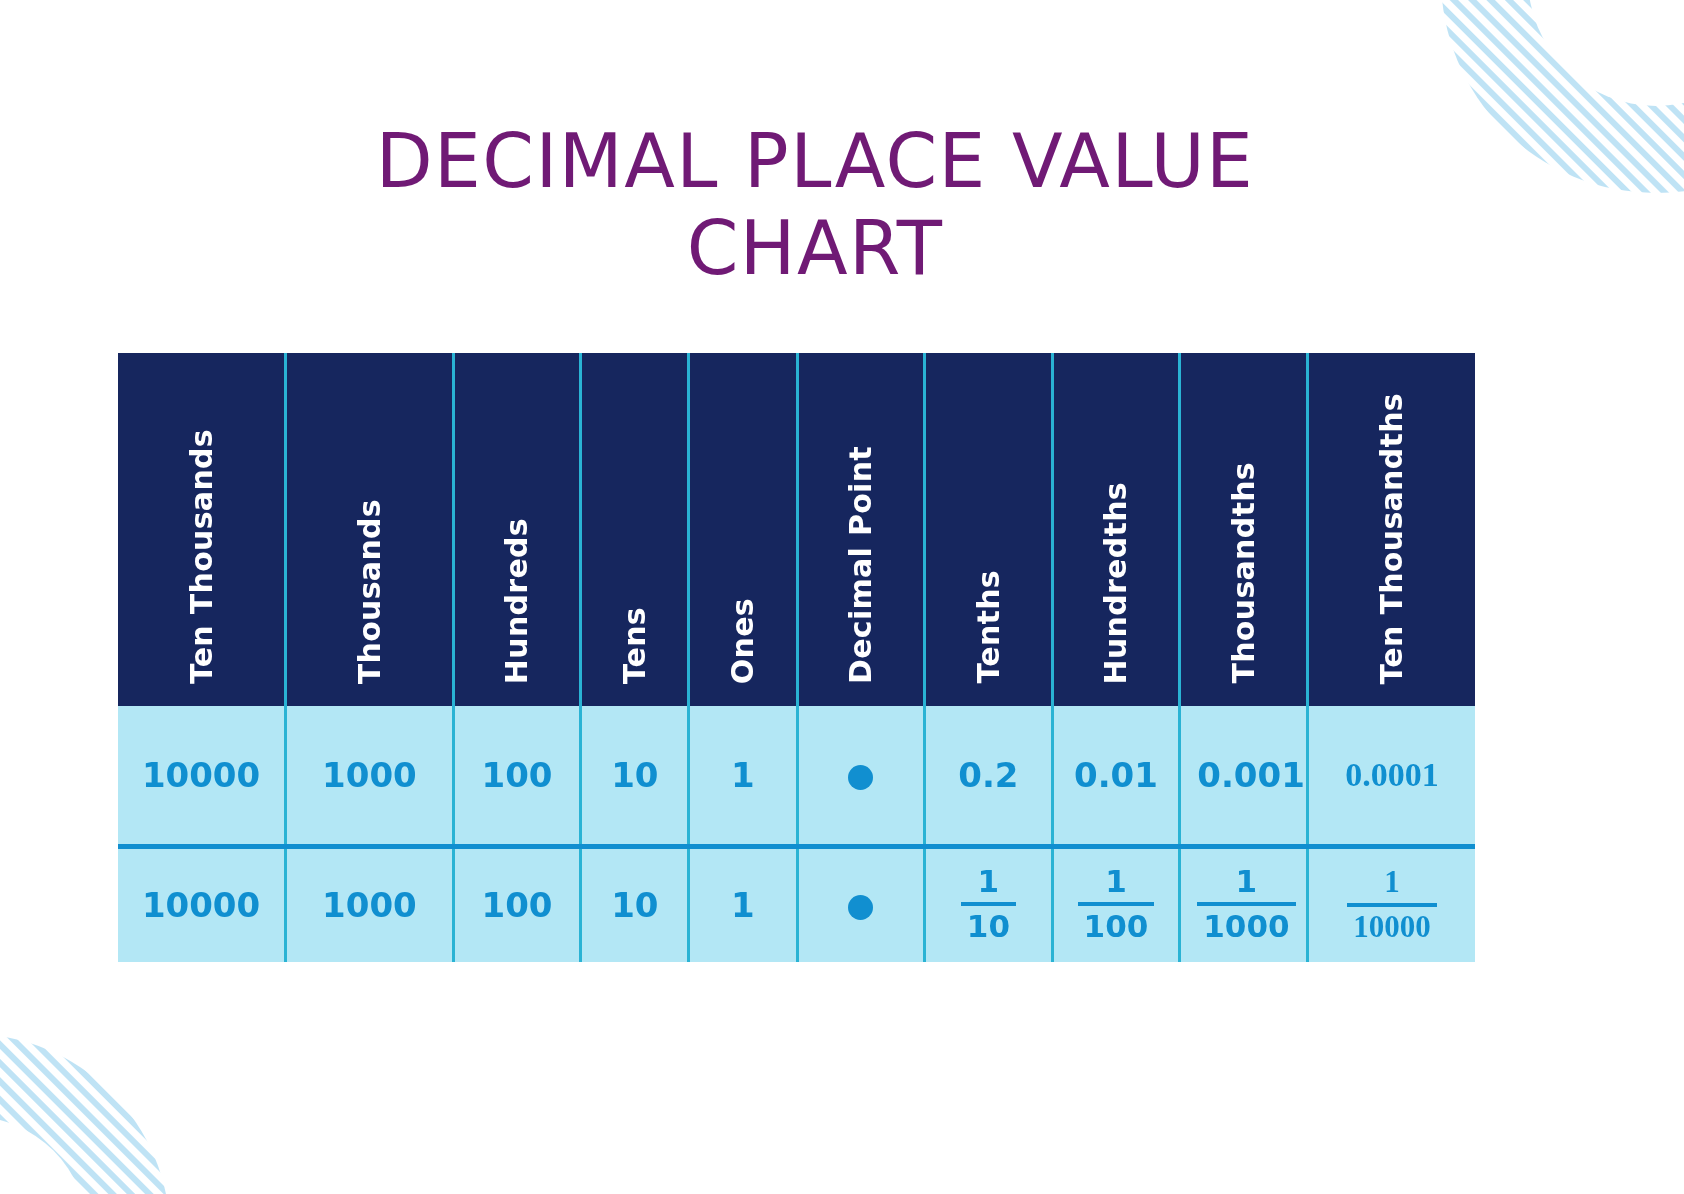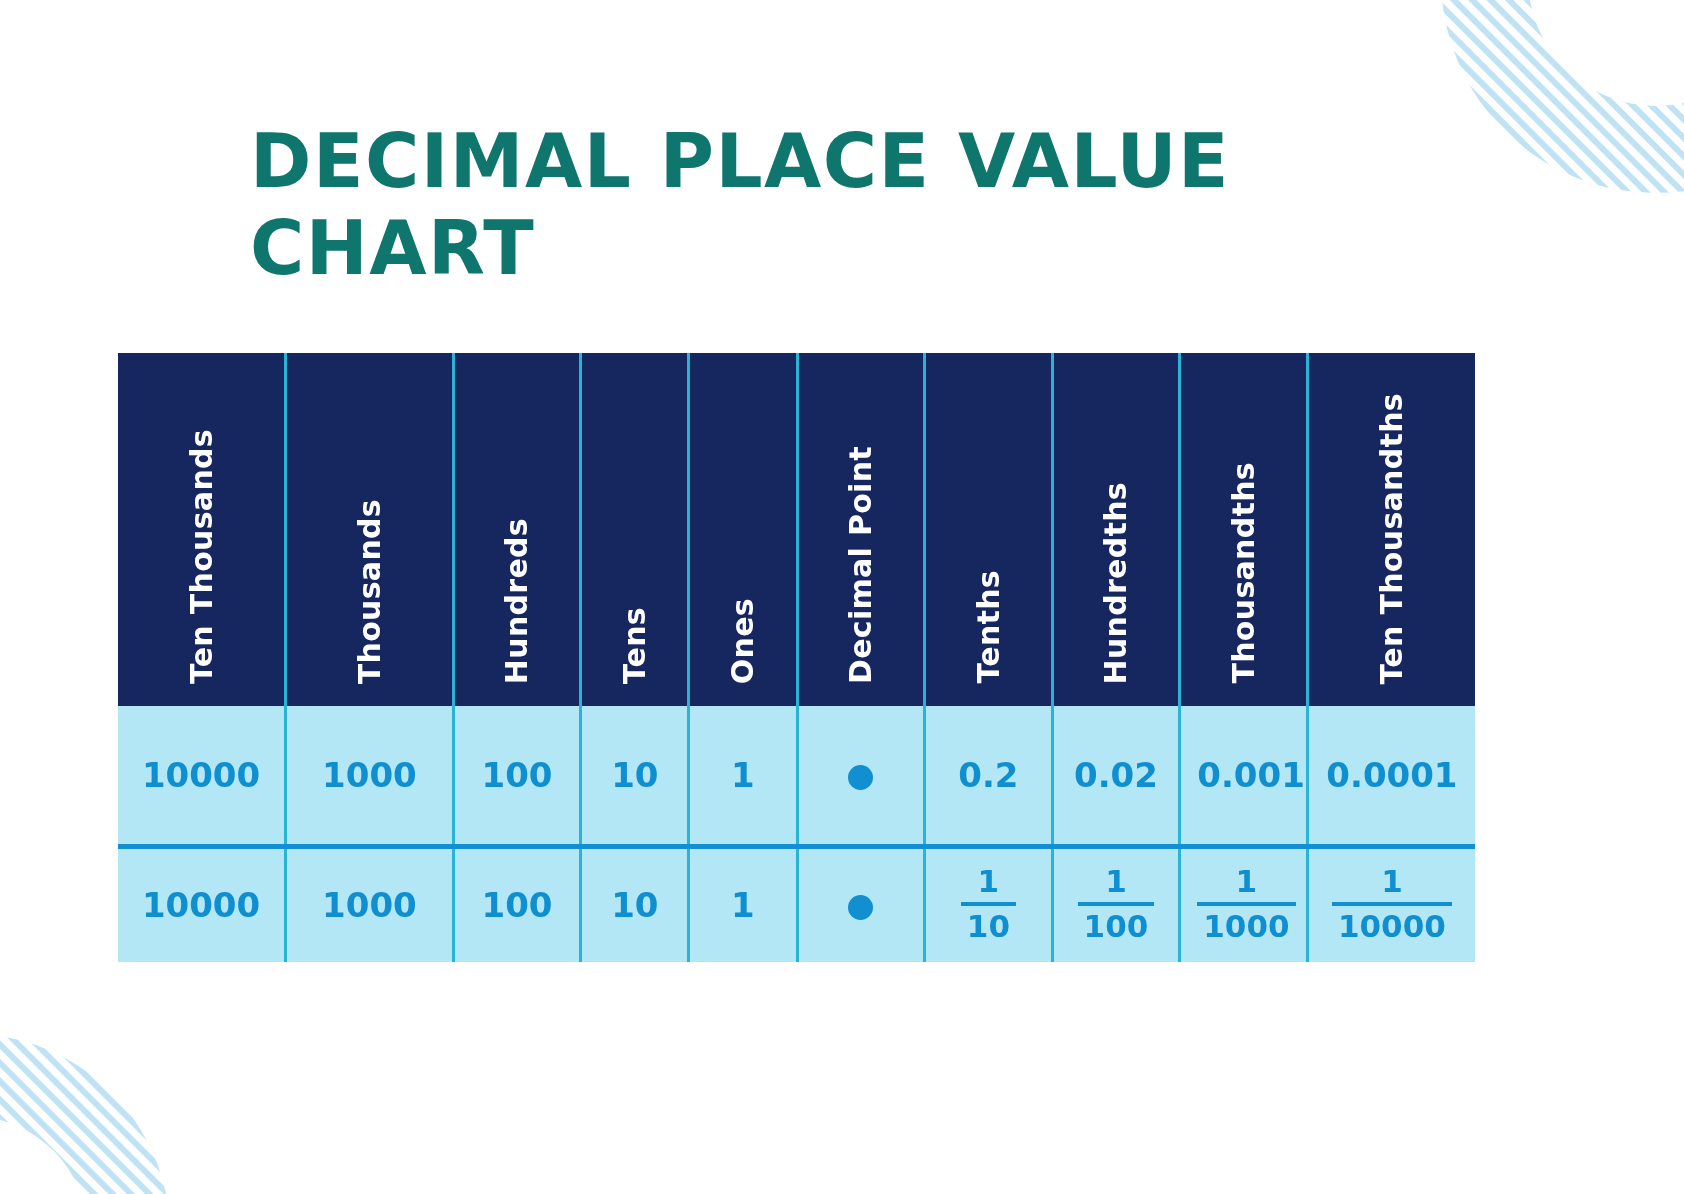--- a/index.html
+++ b/index.html
@@ -18,26 +18,26 @@
   
   .deco { position: absolute; pointer-events: none; }
   #deco-tr { top: -112px; right: -92px; width: 420px; height: 330px; }
   #deco-bl { left: -110px; bottom: -130px; width: 370px; height: 330px; }
 
   
   #title {
     position: absolute;
     left: 250px; top: 118px;
     width: 1130px;
-    text-align: left;
+    text-align: center;
     font-size: 74px;
-    font-weight: 700;
+    font-weight: 400;
     line-height: 1.18;
     letter-spacing: 1.5px;
-    color: #0f766e;
+    color: #701a75;
     font-family: "DejaVu Sans", sans-serif;
   }
 
   
   #table {
     position: absolute;
     left: 118px; top: 353px;
     width: 1357px;
     border-collapse: collapse;
     table-layout: fixed;
@@ -75,21 +75,21 @@
     border-right: 3px solid #2ab3d4;
     text-align: center;
     vertical-align: middle;
     color: #108fd0;
     font-size: 34px;
     font-weight: 700;
     font-family: "DejaVu Sans", sans-serif;
     padding: 16px;
     margin-left: 39px;
   }
-  tbody td:last-child { border-right: none; }
+  tbody td:last-child { border-right: none; font-family: Liberation Serif, serif; }
   tbody tr.r1 td { height: 140px; }
   tbody tr.r2 td { height: 116px; border-top: 5px solid #118fd0; }
 
   .dot {
     display: inline-block;
     width: 25px; height: 25px;
     border-radius: 50%;
     background: #118fd0;
     vertical-align: middle;
   }
@@ -204,21 +204,21 @@
       <tr class="r1">
         <td>10000</td>
         <td>1000</td>
         <td>100</td>
         <td>10</td>
         <td>1</td>
         <td>
           <span class="dot"></span>
         </td>
         <td>0.2</td>
-        <td>0.02</td>
+        <td>0.01</td>
         <td>0.001</td>
         <td>0.0001</td>
       </tr>
 
       <tr class="r2">
         <td>10000</td>
         <td>1000</td>
         <td>100</td>
         <td>10</td>
         <td>1</td>

